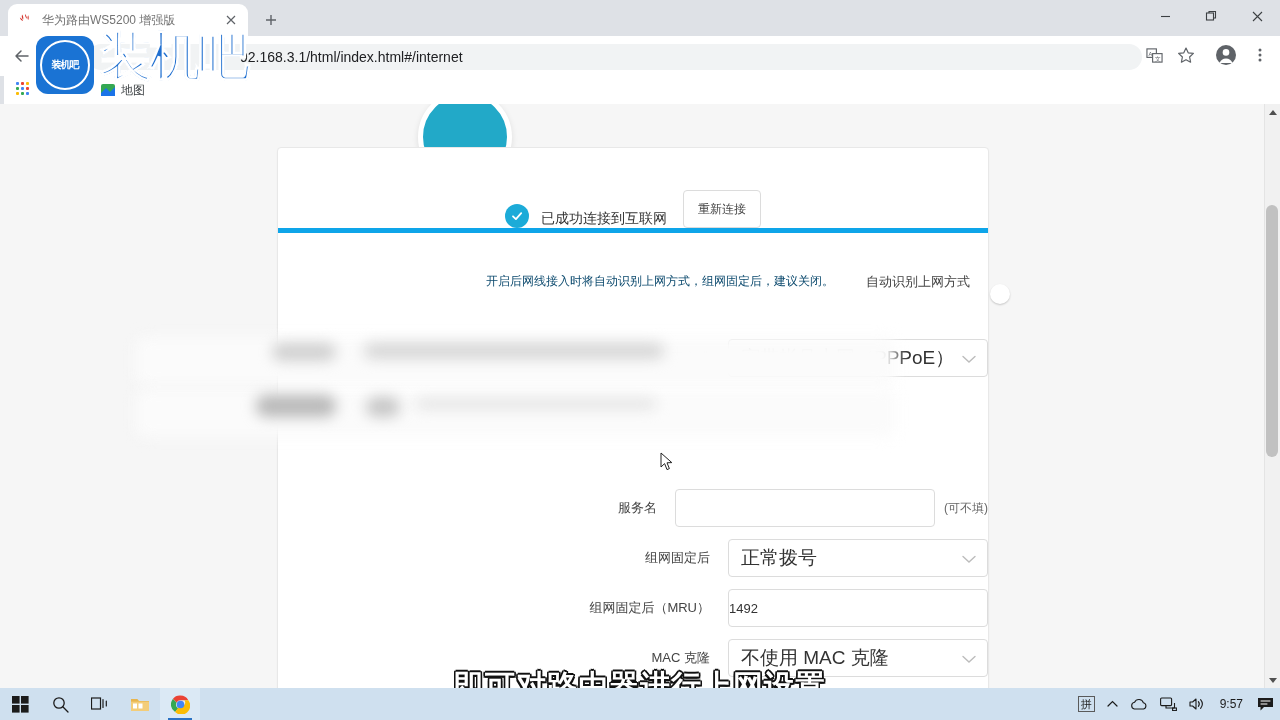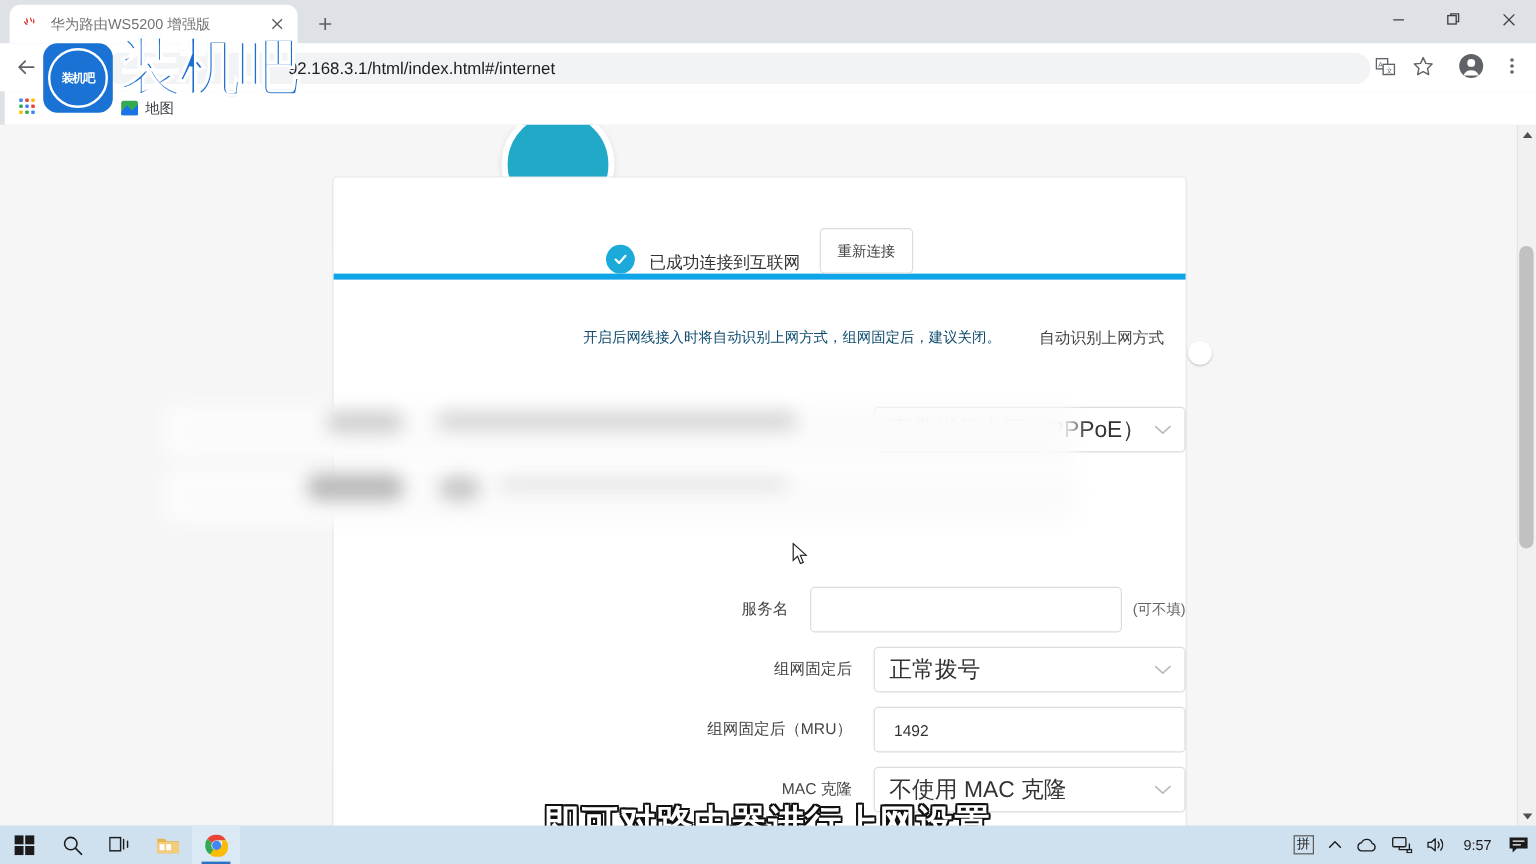--- a/index.html
+++ b/index.html
@@ -98,21 +98,21 @@
   .ctl{position:relative;flex:0 0 auto;}
 
   .sel{
     width:260px;height:38px;border:1px solid #dcdcdc;border-radius:4px;background:#ffffff;
     display:flex;align-items:center;padding:0 12px;box-sizing:border-box;
     font-size:19px;color:#333333;position:relative;
   }
   .sel .caret{position:absolute;right:11px;top:50%;transform:translateY(-50%);}
   .txt{
     width:260px;height:38px;border:1px solid #dcdcdc;border-radius:4px;background:#ffffff;
-    display:flex;align-items:center;padding:0 16px;box-sizing:border-box;
+    display:flex;align-items:center;padding:0 0;box-sizing:border-box;
     font-size:13px;color:#333333;
   }
   .hint-right{font-size:12px;color:#666666;margin-left:9px;}
 
   
   .toggle{width:48px;height:24px;border-radius:12px;background:#c9ccd1;position:relative;}
   .toggle .knob{position:absolute;left:2px;top:2px;width:20px;height:20px;border-radius:50%;background:#ffffff;box-shadow:0 1px 2px rgba(0,0,0,.2);}
   .toggle-hint{
     position:absolute;left:208px;top:40px;font-size:12px;color:#0c4a6e;white-space:nowrap;
   }

